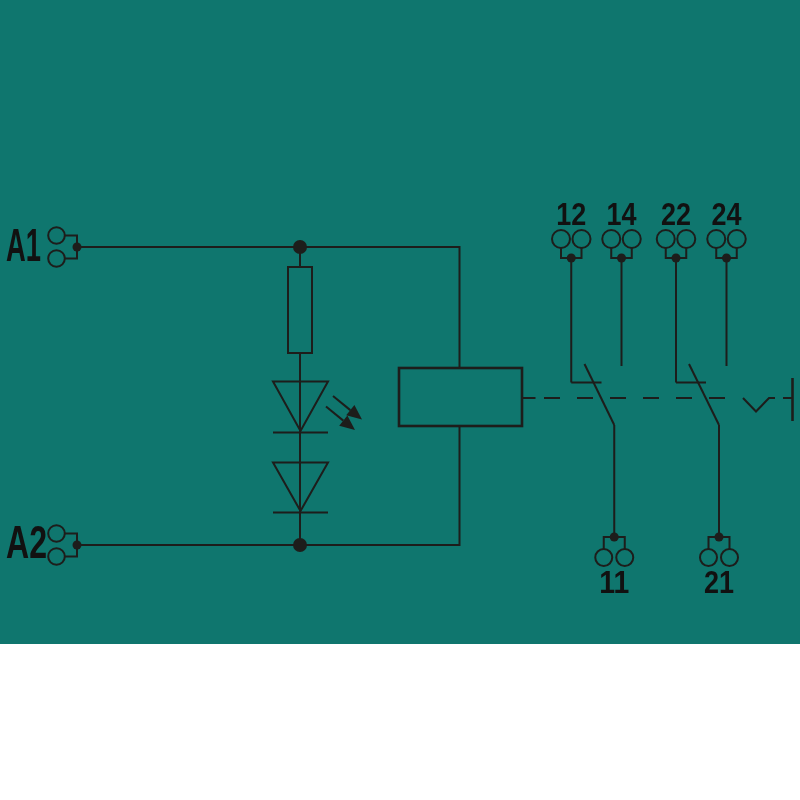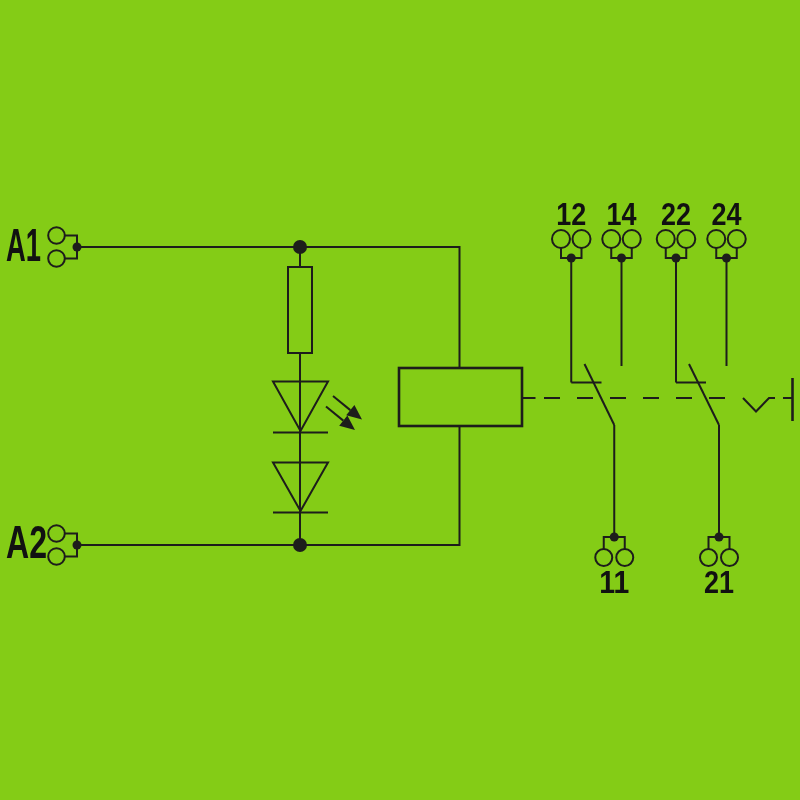--- a/index.html
+++ b/index.html
@@ -3,22 +3,22 @@
 <meta charset="utf-8">
 <style>
   html, body {
     margin: 0;
     padding: 0;
     background: #ffffff;
   }
   .stage {
     position: relative;
     width: 800px;
-    height: 800px;
-    background: #84cc16;
+    height: 644px;
+    background: #0f766e;
     overflow: hidden;
   }
   svg { display: block; }
   svg text {
     font-family: "Liberation Sans", sans-serif;
     font-weight: 700;
     fill: #111111;
   }
   .lbl-big { font-size: 46px; }
   .lbl     { font-size: 32px; }

